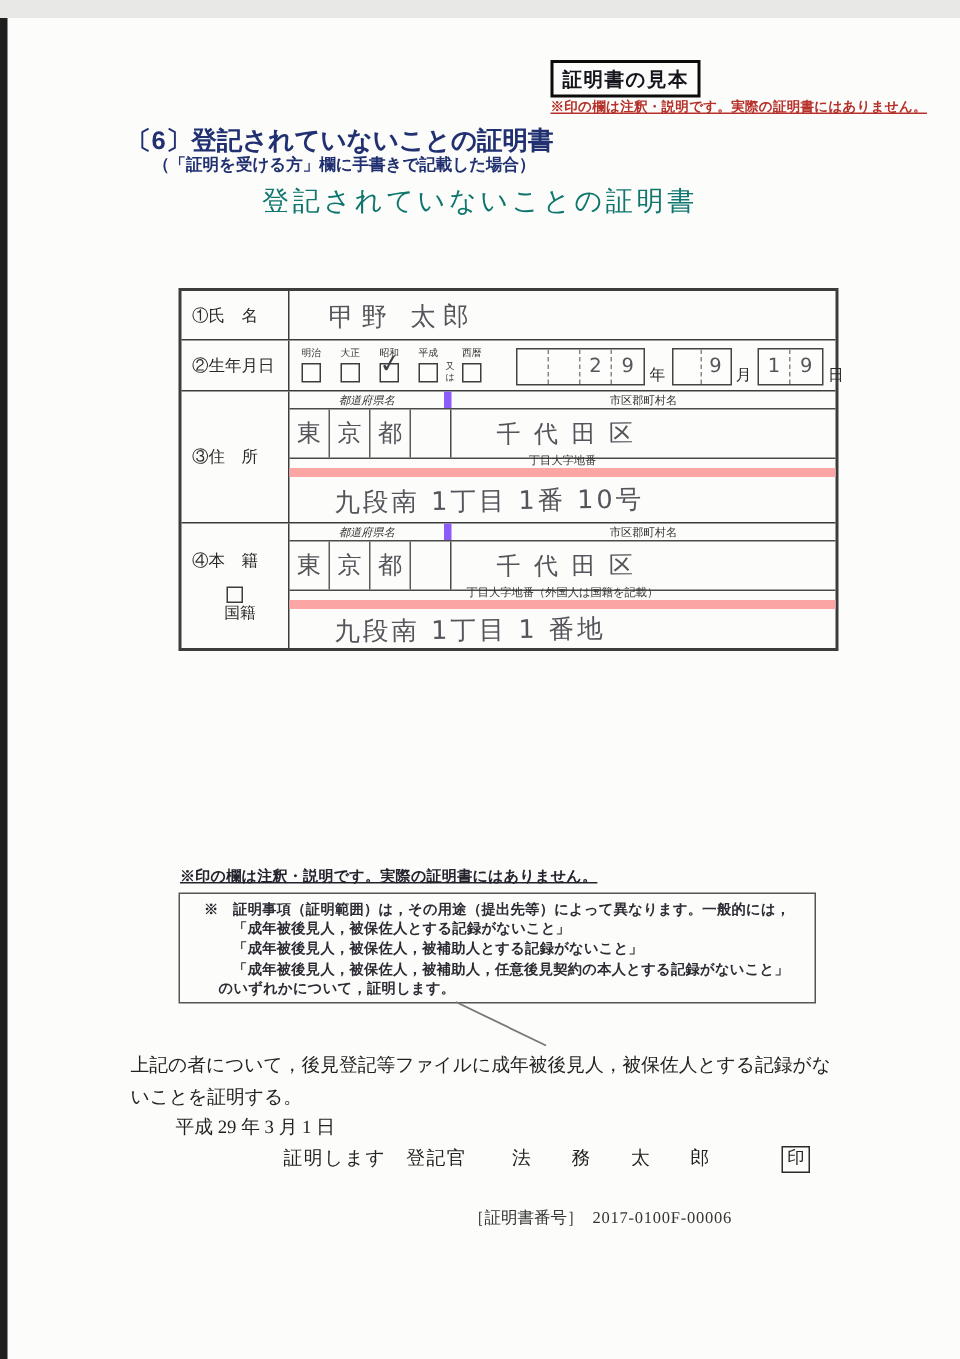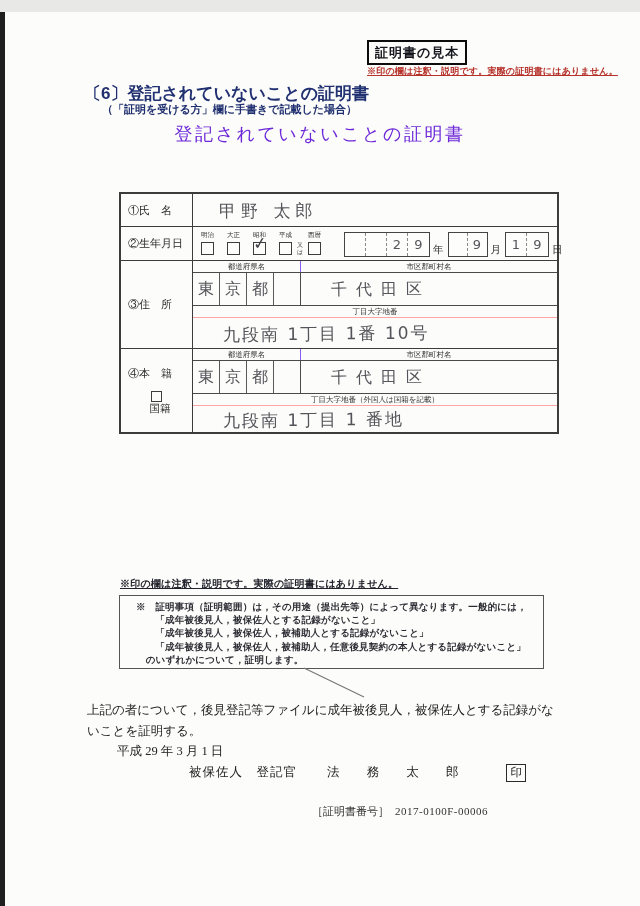--- a/index.html
+++ b/index.html
@@ -20,21 +20,21 @@
   .sample-note {
     position:absolute; left:367px; top:53px; font-size:9px; font-weight:bold;
     color:#b5312a; text-decoration:underline; white-space:pre; letter-spacing:0.2px;
   }
 
   
   .h1 { position:absolute; left:84px; top:70px; font-size:17px; font-weight:bold; color:#203070; white-space:pre; }
   .h2 { position:absolute; left:102px; top:90px; font-size:11px; font-weight:bold; color:#203070; white-space:pre; }
   .doc-title {
     position:absolute; left:0; top:110px; width:640px; text-align:center;
-    font-family:"Liberation Serif", serif; font-size:18px; color:#6d28d9; letter-spacing:2.5px; white-space:pre;
+    font-family:"Liberation Serif", serif; font-size:18px; color:#0f766e; letter-spacing:2.5px; white-space:pre;
   }
 
   
   .form-table {
     position:absolute; left:119px; top:180px; width:440px; height:242px;
     border:2px solid #3c3c3c; display:flex; flex-direction:column; background:#fcfcfa;
   }
   .trow { display:flex; border-bottom:1.5px solid #3c3c3c; }
   .trow:last-child { border-bottom:none; }
   .r1 { height:33px; } .r2 { height:34px; } .r3 { height:88px; } .r4 { flex:1; }
@@ -60,28 +60,28 @@
   .datebox { display:flex; height:25px; border:1.5px solid #444; background:#fdfdfc; }
   .dcell { width:21px; display:flex; align-items:center; justify-content:center; border-right:1px dashed #888; font-size:13px; }
   .datebox .dcell:last-child { border-right:none; }
   .mcell { width:19px; }
   .dsuffix { font-family:"Liberation Serif", serif; font-size:10.5px; color:#2a2a2a; margin:10px 4px 0 3px; }
 
   
   .addr-content { display:flex; flex-direction:column; height:100%; }
   .subhead-row { display:flex; height:12px; border-bottom:1px solid #4a4a4a; font-family:"Liberation Serif", serif; font-size:7.5px; color:#333; }
   .subhead-row > div { display:flex; align-items:center; justify-content:center; white-space:pre; }
-  .ph { width:108px; border-right:1px solid #8b5cf6; }
+  .ph { width:108px; border-right:5px solid #8b5cf6;font-style:italic; }
   .ch { flex:1; }
   .val-row { display:flex; flex:0 0 33px; border-bottom:1px solid #4a4a4a; }
   .pref-cells { width:108px; display:flex; border-right:1px solid #4a4a4a; }
   .pcell { flex:1; border-right:1px solid #5a5a5a; display:flex; align-items:center; justify-content:center; font-size:16px; }
   .pref-cells .pcell:last-child { border-right:none; }
   .city-value { flex:1; display:flex; align-items:center; padding-left:30px; font-size:16px; letter-spacing:9px; white-space:pre; transform:rotate(-0.5deg); }
-  .street-header { border-bottom:1px solid #fca5a5; border-top:none;align-items:flex-end; }
+  .street-header { border-bottom:6px solid #fca5a5; border-top:none;align-items:flex-end; }
   .street-value { flex:1; display:flex; align-items:center; padding-left:30px; font-size:17px; letter-spacing:2px; white-space:pre; transform:rotate(-0.6deg); }
   .natl-line { display:flex; align-items:center; margin-top:10px;flex-direction:column; }
   .natl-cbx { width:11px; height:11px; border:1.5px solid #3d3d3d; margin-right:7px; flex-shrink:0; }
   .natl-label { font-size:10.5px; font-family:"Liberation Serif", serif; }
 
   
   .note-mid {
     position:absolute; left:120px; top:565px; font-size:10px; font-weight:bold;
     color:#23232e; text-decoration:underline; white-space:pre; letter-spacing:0.2px;
   }
@@ -240,21 +240,21 @@
   </svg>
 
   <div class="cert-par">
     <div>上記の者について，後見登記等ファイルに成年被後見人，被保佐人とする記録がな</div>
     <div>いことを証明する。</div>
   </div>
 
   <div class="cert-date">平成 29 年 3 月 1 日</div>
 
   <div class="sig-row">
-    <span class="sig-office">被保佐人　登記官</span>
+    <span class="sig-office">証明します　登記官</span>
     <span class="sig-name">法 務 太 郎</span>
     <span class="seal-box">印</span>
   </div>
 
   <div class="certno">
     <span>［証明書番号］</span><span class="num">2017-0100F-00006</span>
   </div>
 </div>
 
 </body></html>

